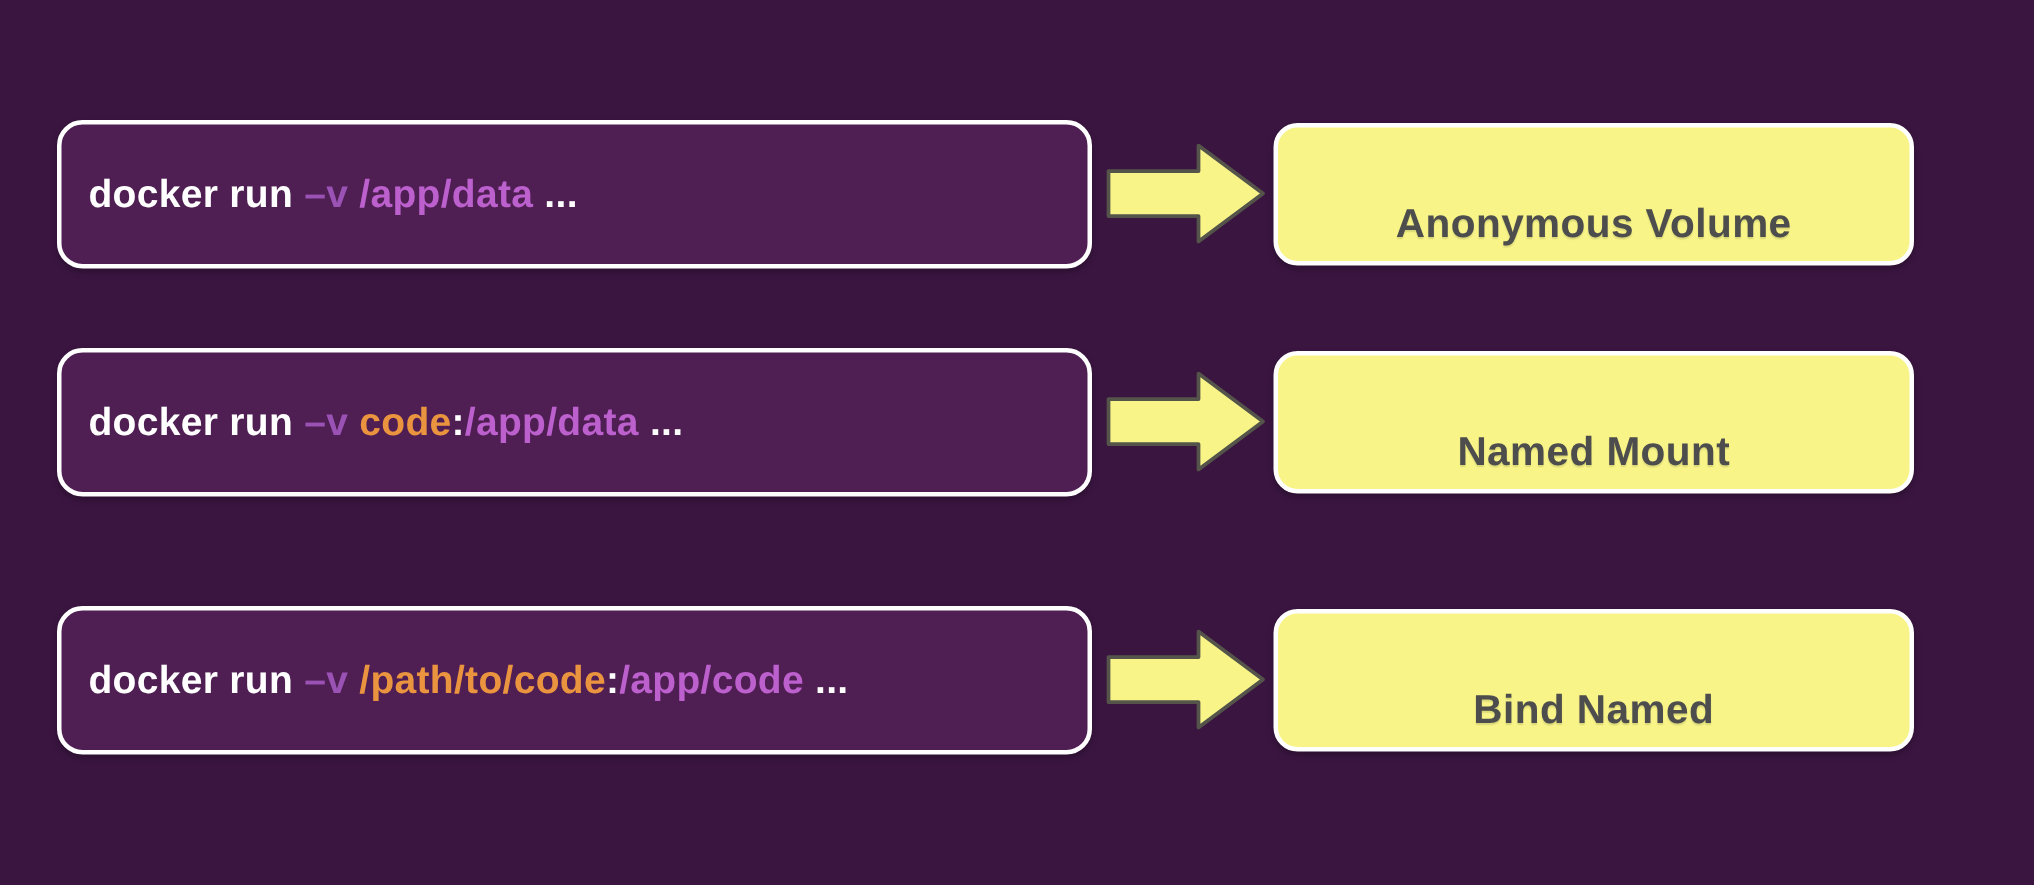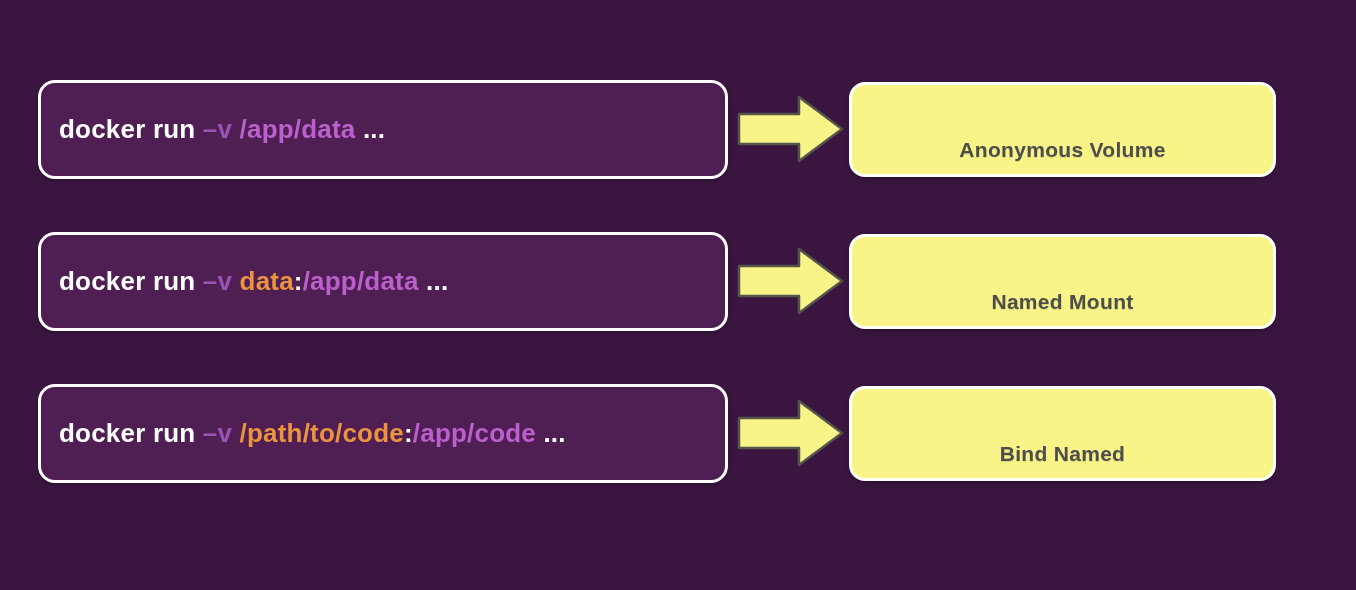--- a/index.html
+++ b/index.html
@@ -24,21 +24,21 @@
   }
   .diagram { position: relative; width: 1356px; height: 590px; }
   .row {
     position: absolute;
     left: 38px;
     width: 1240px;
     height: 99px;
   }
   .row-0 { top: 80px; }
   .row-1 { top: 232px; }
-  .row-2 { top: 384px; }
+  .row-2 { top: 404px; }
   .command-box {
     position: absolute;
     left: 0; top: 0;
     width: 690px; height: 99px;
     background: var(--command-box-fill);
     border: 3.5px solid var(--box-border);
     border-radius: 17px;
     display: flex;
     align-items: center;
     padding-left: 18px;
@@ -65,21 +65,21 @@
     width: 427px; height: 95px;
     background: var(--result-box-fill);
     border: 3.5px solid var(--box-border);
     border-radius: 16px;
     display: flex;
     align-items: center;
     justify-content: center;
     box-shadow: 0 2px 4px rgba(0,0,0,0.25);
   }
   .result-label {
-    font-size: 21px;
+    font-size: 27px;
     font-weight: bold;
     color: var(--result-text);
     letter-spacing: 0.3px;
     text-shadow: 0 1px 1px rgba(0,0,0,0.12);
     margin-top: 40px;
   }
 </style>
 </head>
 <body>
 
@@ -92,21 +92,21 @@
     <svg class="arrow" viewBox="0 0 108 72">
       <polygon points="2,21 62,21 62,4 105,36 62,68 62,51 2,51" fill="var(--arrow-fill)" stroke="var(--arrow-outline)" stroke-width="2.5" stroke-linejoin="round"></polygon>
     </svg>
     <div class="result-box">
       <span class="result-label">Anonymous Volume</span>
     </div>
   </div>
 
   <div class="row row-1">
     <div class="command-box">
-      <div class="command"><span class="seg" data-role="plain">docker run </span><span class="seg" data-role="flag">–v </span><span class="seg" data-role="host">data</span><span class="seg" data-role="plain">:</span><span class="seg" data-role="container-path">/app/data</span><span class="seg" data-role="plain"> ...</span></div>
+      <div class="command"><span class="seg" data-role="plain">docker run </span><span class="seg" data-role="flag">–v </span><span class="seg" data-role="host">code</span><span class="seg" data-role="plain">:</span><span class="seg" data-role="container-path">/app/data</span><span class="seg" data-role="plain"> ...</span></div>
     </div>
     <svg class="arrow" viewBox="0 0 108 72">
       <polygon points="2,21 62,21 62,4 105,36 62,68 62,51 2,51" fill="var(--arrow-fill)" stroke="var(--arrow-outline)" stroke-width="2.5" stroke-linejoin="round"></polygon>
     </svg>
     <div class="result-box">
       <span class="result-label">Named Mount</span>
     </div>
   </div>
 
   <div class="row row-2">

